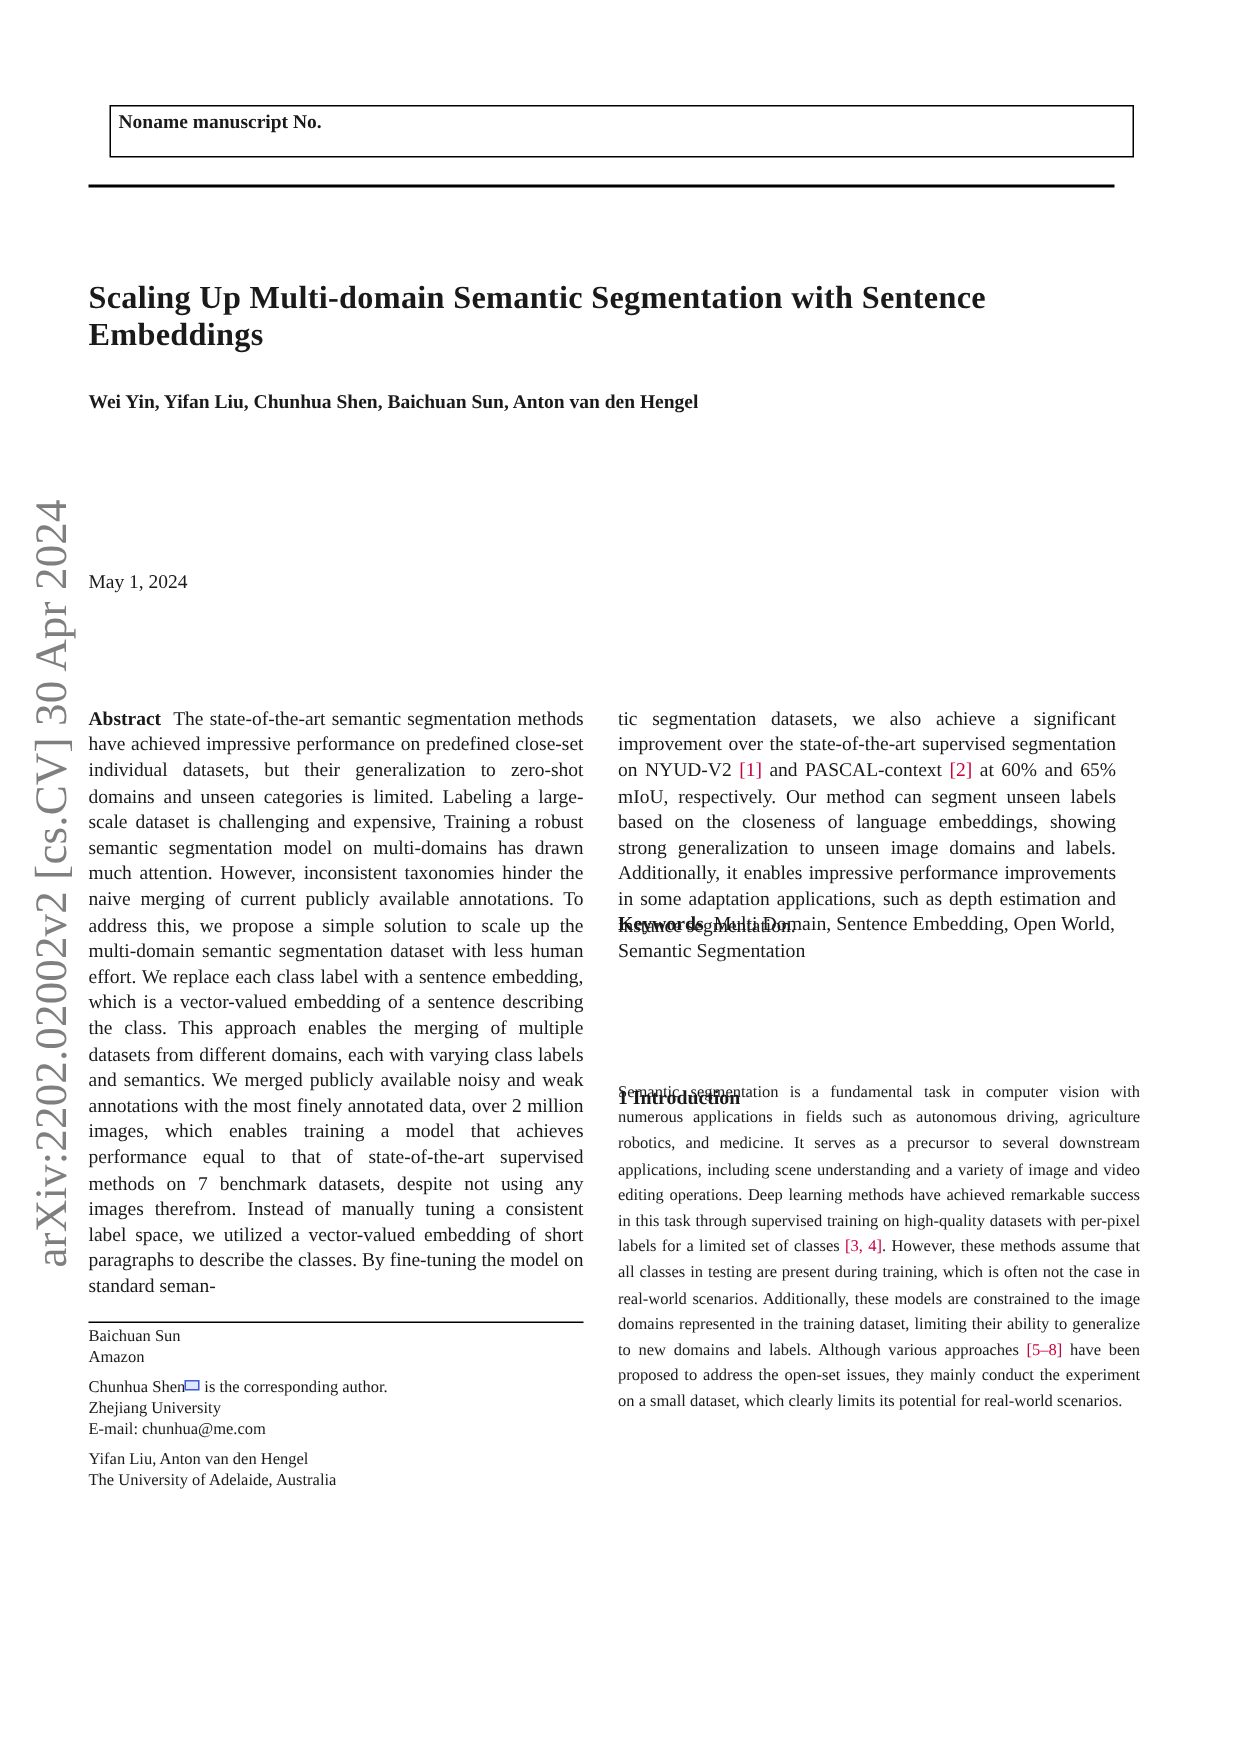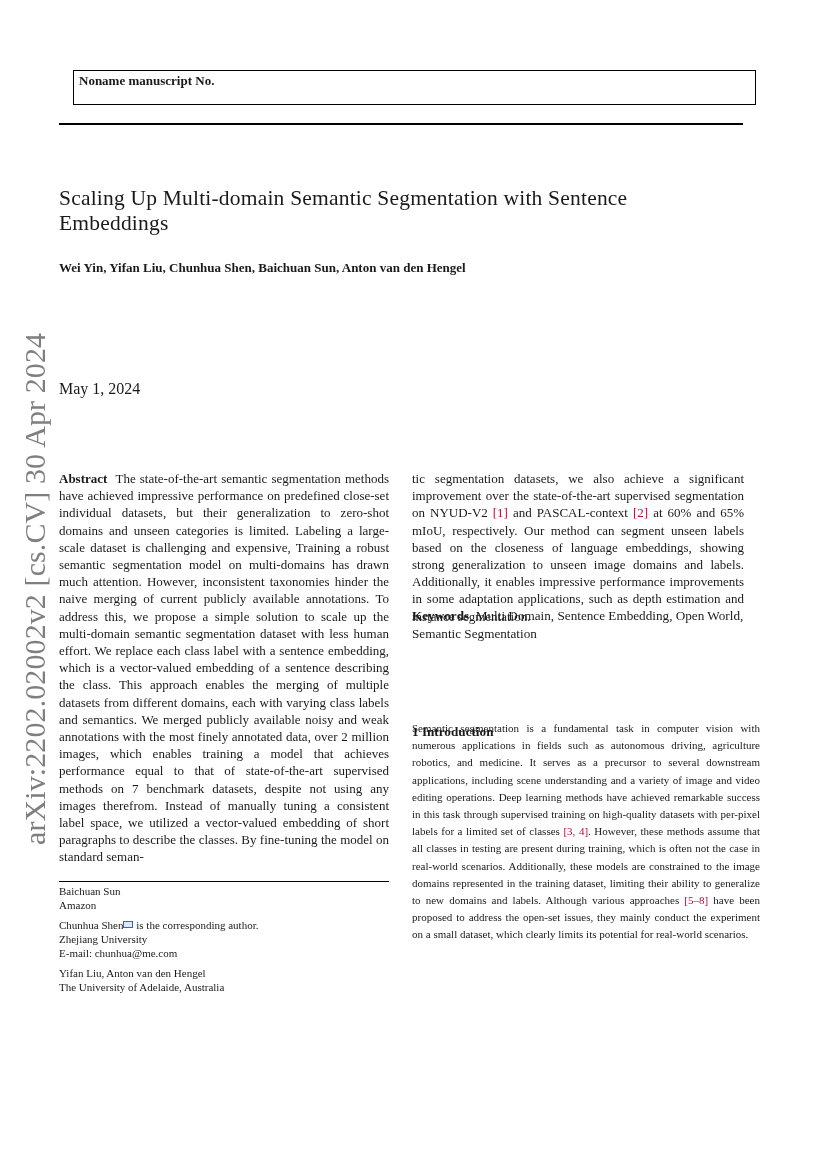--- a/index.html
+++ b/index.html
@@ -11,32 +11,32 @@
     position: absolute; left: 59px; top: 70px; width: 683px; height: 35px;
     border: 1px solid #000; box-sizing: border-box; padding: 2px 5px;
     font-size: 13px; line-height: 15px; margin-left: 14px;
   }
   .header-box .bold { font-weight: bold; }
   .top-rule {
     position: absolute; left: 59px; top: 123px; width: 684px; height: 2px; background: #000;
   }
   .title {
     position: absolute; left: 59px; top: 186px; width: 640px;
-    font-size: 21.5px; line-height: 25px; font-weight: normal; letter-spacing: 0.2px;
+    font-size: 21.5px; line-height: 25px; font-weight: bold; letter-spacing: 0.2px;
   }
   .authors {
     position: absolute; left: 59px; top: 260px; font-size: 13px; font-weight: bold; text-align: right;
   }
   .arxiv {
     position: absolute; left: 15px; top: 845px; transform-origin: 0 0; transform: rotate(-90deg);
     font-size: 30px; color: #7f7f7f; white-space: nowrap; letter-spacing: 0.1px;
     font-family: "Liberation Serif", serif; line-height: 40px; width: 490px;
   }
   .date {
-    position: absolute; left: 59px; top: 380px; font-size: 16px;
+    position: absolute; left: 59px; top: 380px; font-size: 13px;
   }
   .col {
     position: absolute; font-size: 13px; line-height: 17.2px; text-align: justify; margin-top: 48px;
   }
   .col-left { left: 59px; top: 422px; width: 330px; }
   .col-right { left: 412px; top: 422px; width: 332px; }
   .bold { font-weight: bold; }
   .cite { color: #c8003c; }
   .keywords { position: absolute; left: 412px; top: 607px; width: 332px; font-size: 13.2px; line-height: 18px; }
   .section-title { position: absolute; left: 412px; top: 686px; font-size: 13.2px; font-weight: bold; margin-top: 38px; }

